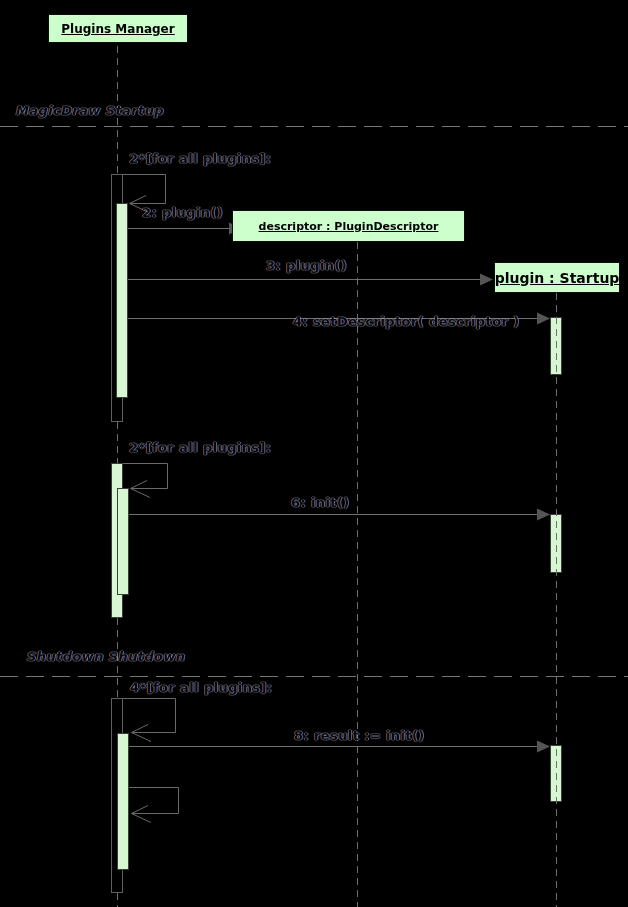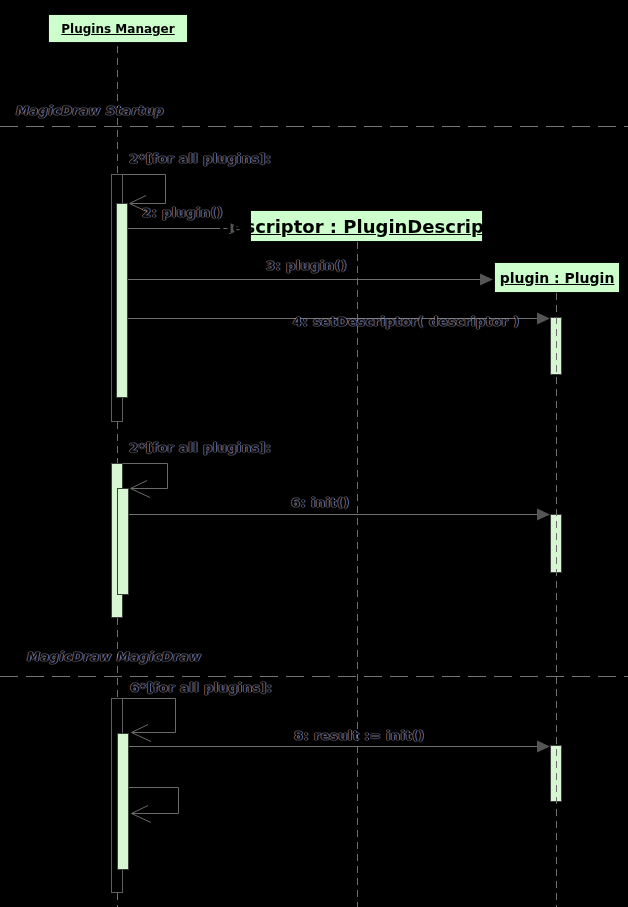--- a/index.html
+++ b/index.html
@@ -102,32 +102,32 @@
     </g>
     <g>
       <line x1="129" y1="746.5" x2="539" y2="746.5" stroke="#6f6f6f"></line>
       <polygon points="550,746.5 537,740.5 537,752.5" fill="#555"></polygon>
     </g>
   </svg>
 
   <div class="head z3" style="left:48px;top:14px;width:140px;height:29px;font-size:12px">
     <span>Plugins Manager</span>
   </div>
-  <div class="head z3" style="left:250px;top:210px;width:233px;height:32px;font-size:18px">
+  <div class="head z3" style="left:232px;top:210px;width:233px;height:32px;font-size:11px">
     <span>descriptor : PluginDescriptor</span>
   </div>
   <div class="head z3" style="left:494px;top:262px;width:126px;height:31px;font-size:14px">
-    <span>plugin : Plugin</span>
+    <span>plugin : Startup</span>
   </div>
 
   <div class="frame-label z3" style="left:16px;top:103px">MagicDraw Startup</div>
-  <div class="frame-label z3" style="left:27px;top:649px">MagicDraw MagicDraw</div>
+  <div class="frame-label z3" style="left:27px;top:649px">Shutdown Shutdown</div>
 
   <div class="msg z3" style="left:129px;top:151px">2*[for all plugins]:</div>
   <div class="msg z3" style="left:142px;top:205px">2: plugin()</div>
   <div class="msg z3" style="left:266px;top:258px">3: plugin()</div>
   <div class="msg z3" style="left:293px;top:314px">4: setDescriptor( descriptor )</div>
   <div class="msg z3" style="left:129px;top:440px">2*[for all plugins]:</div>
   <div class="msg z3" style="left:291px;top:495px">6: init()</div>
-  <div class="msg z3" style="left:130px;top:680px">6*[for all plugins]:</div>
+  <div class="msg z3" style="left:130px;top:680px">4*[for all plugins]:</div>
   <div class="msg z3" style="left:294px;top:728px">8: result := init()</div>
 
 </div>
 
 </body></html>

